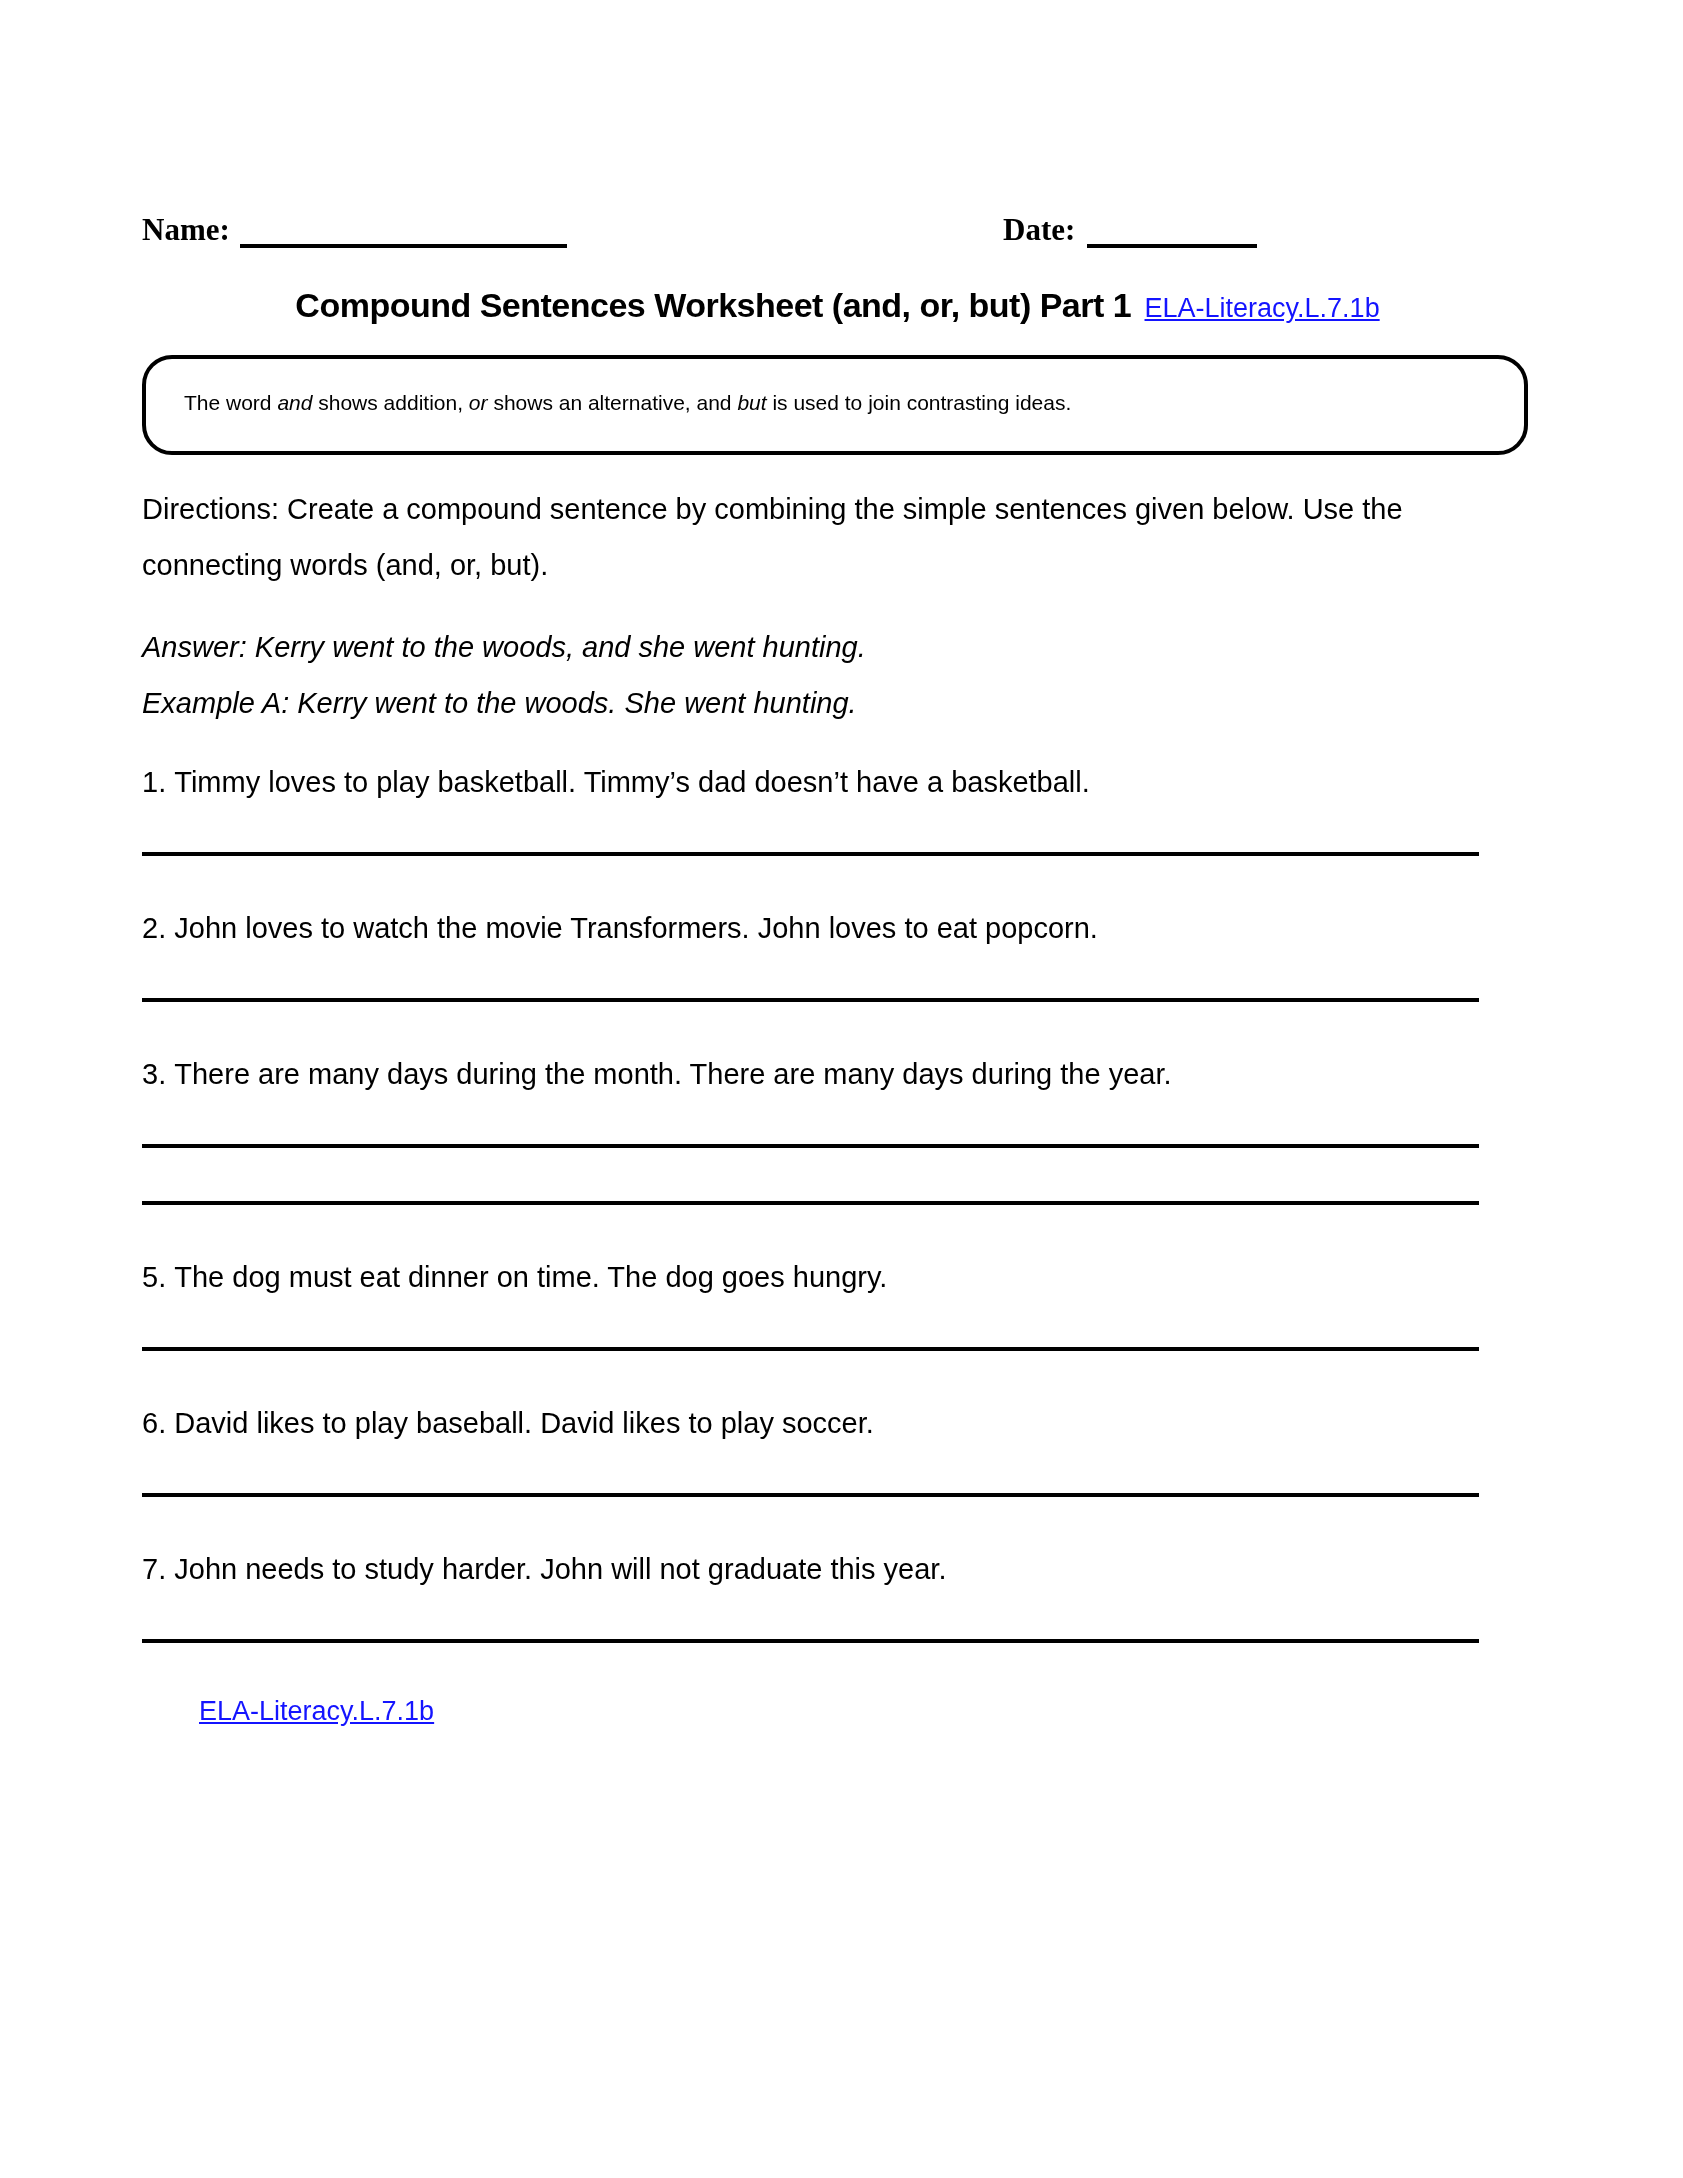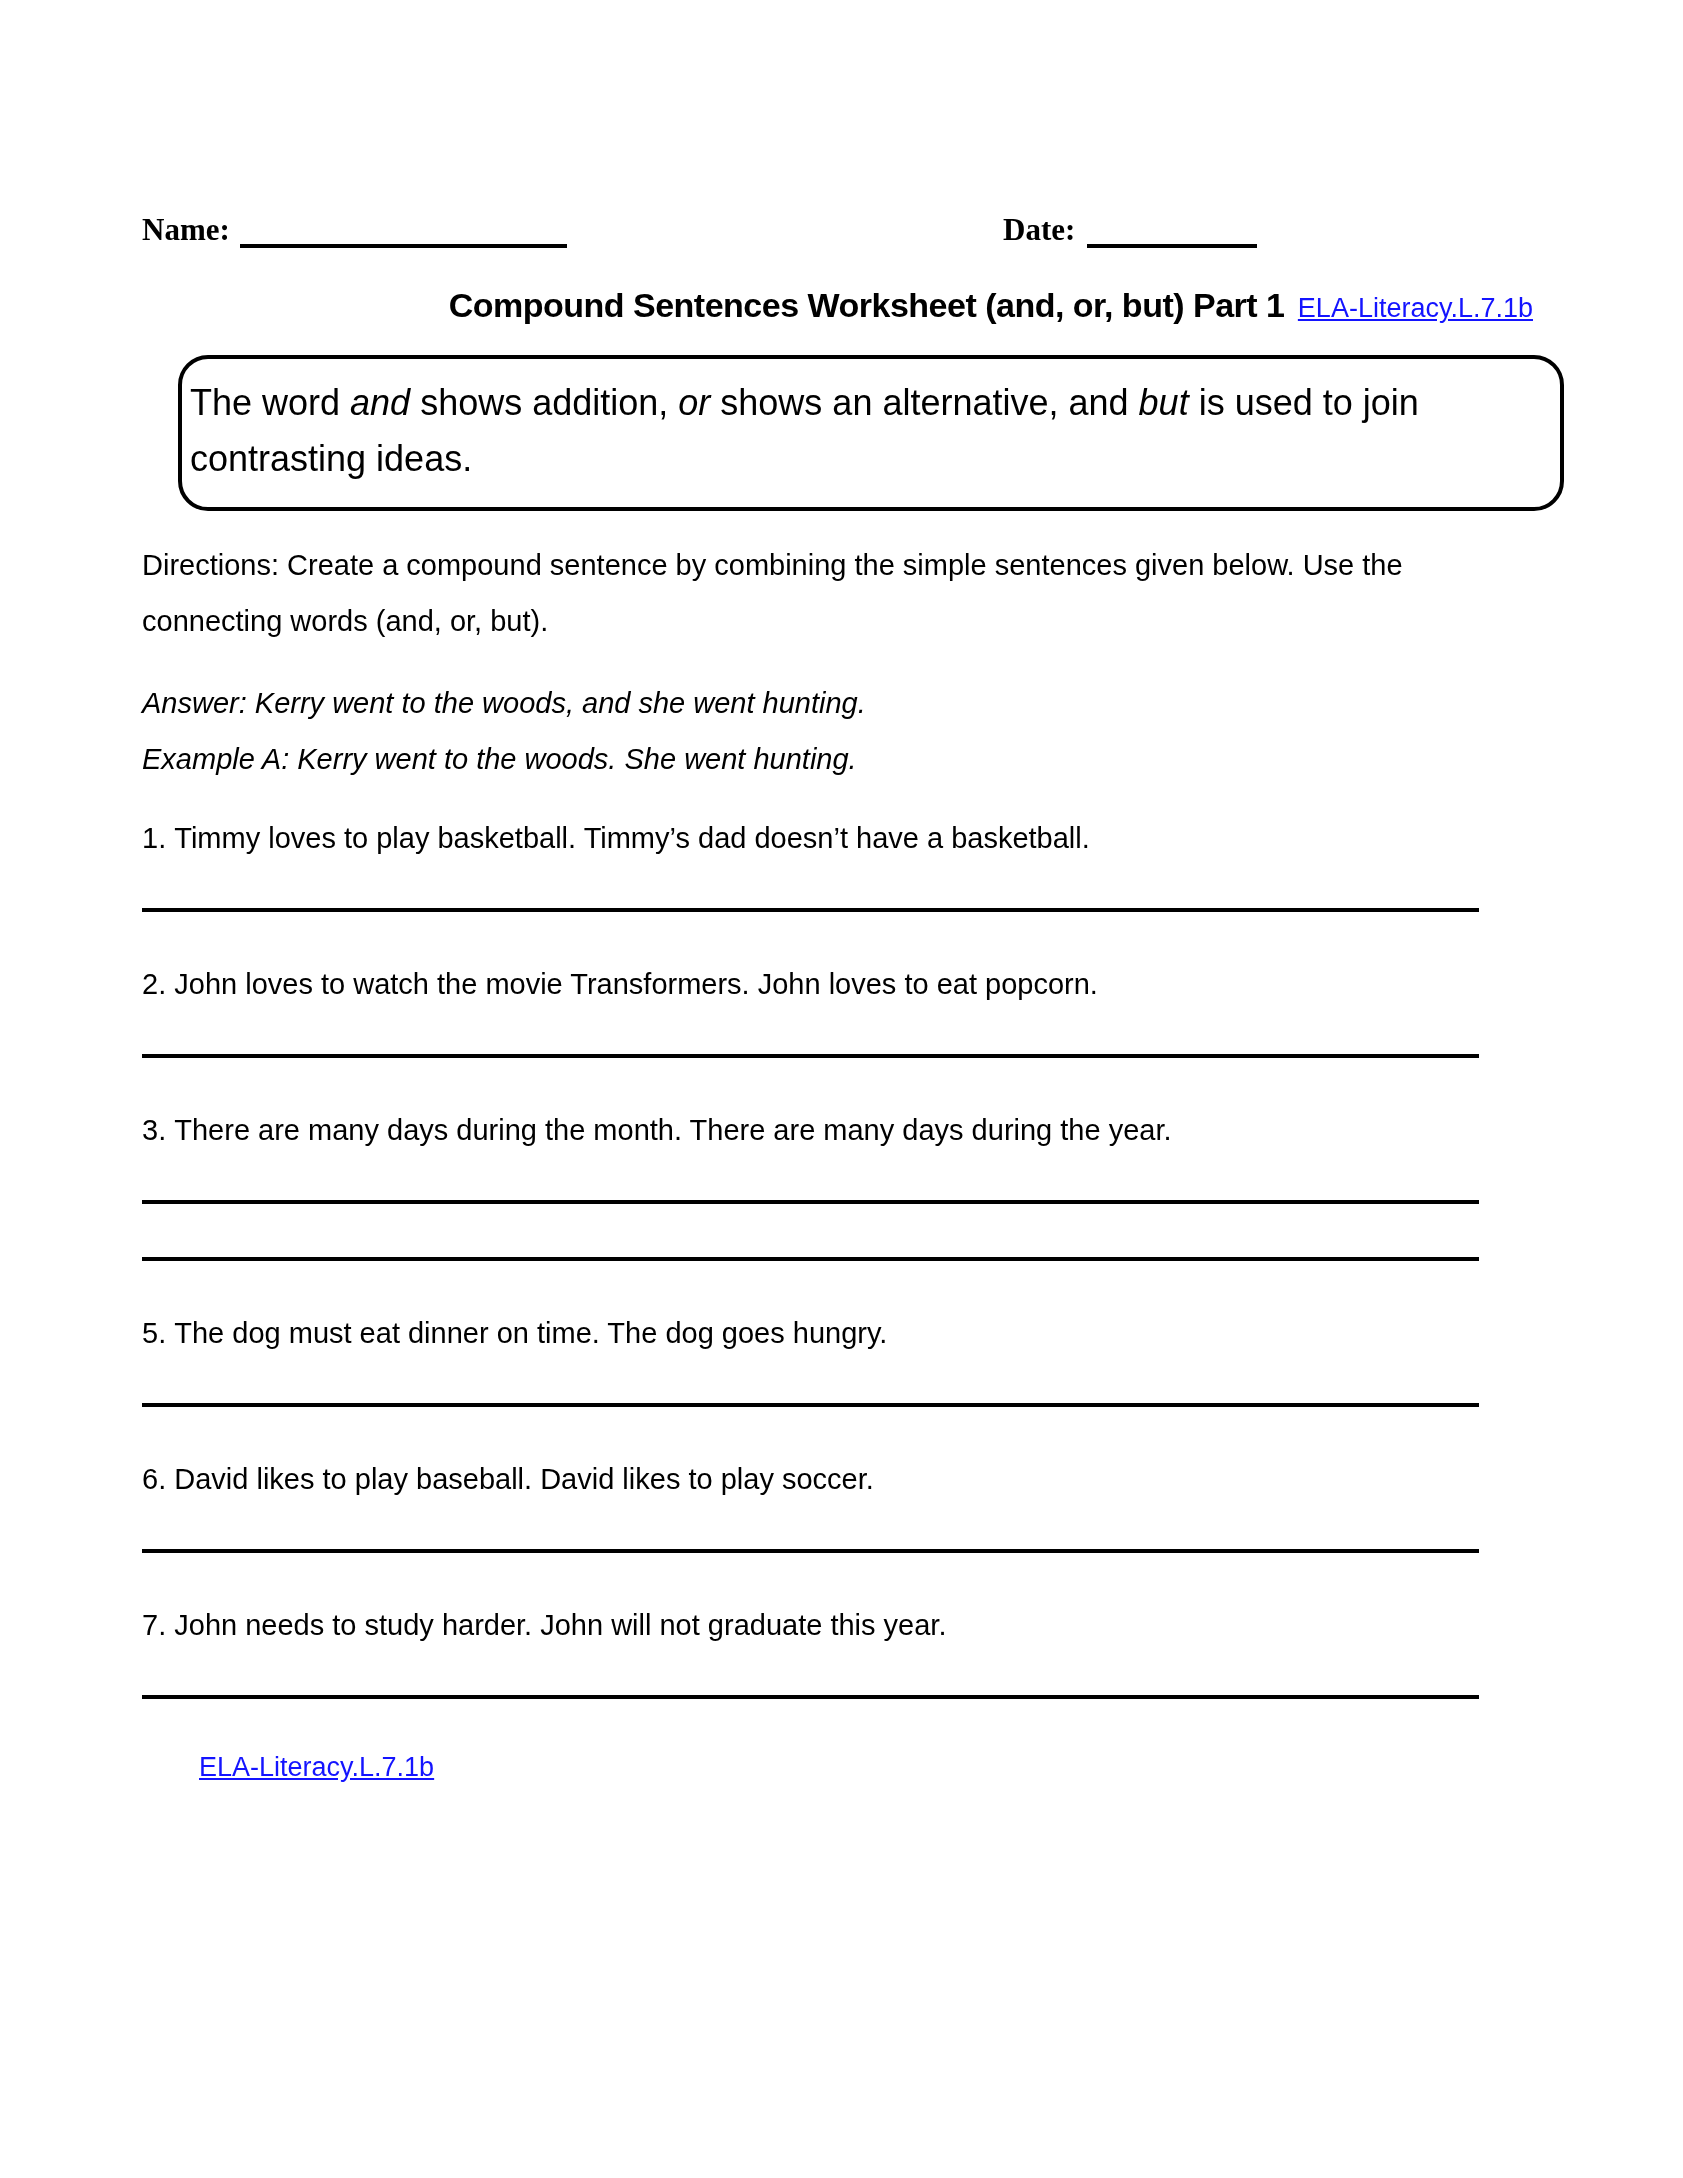--- a/index.html
+++ b/index.html
@@ -49,44 +49,43 @@
     display: inline-block;
     width: 170px;
     border-bottom: 4px solid #000;
     height: 36px;
     margin-left: 12px;
   }
 
   
   .title-row {
     margin-top: 38px;
-    text-align: right;
+    text-align: center;
     white-space: nowrap;
   }
   .title-text {
     font-size: 34px;
     font-weight: 700;
     letter-spacing: -0.5px;
   }
   .std-link {
     font-size: 27px;
     text-decoration: underline;
     cursor: pointer;
   }
 
   
   .info-box {
     margin-top: 30px;
     border: 4px solid #000;
     border-radius: 30px;
-    padding: 16px 28px 20px 8px;
-    font-size: 36px;
+    padding: 16px 28px 20px 38px;
+    font-size: 21px;
     line-height: 56px;
     width: 1386px;
-    margin-left: 36px;
   }
   .info-box em { font-style: italic; }
 
   .directions {
     margin-top: 26px;
     font-size: 29px;
     line-height: 56px;
     width: 1366px;
   }
 

